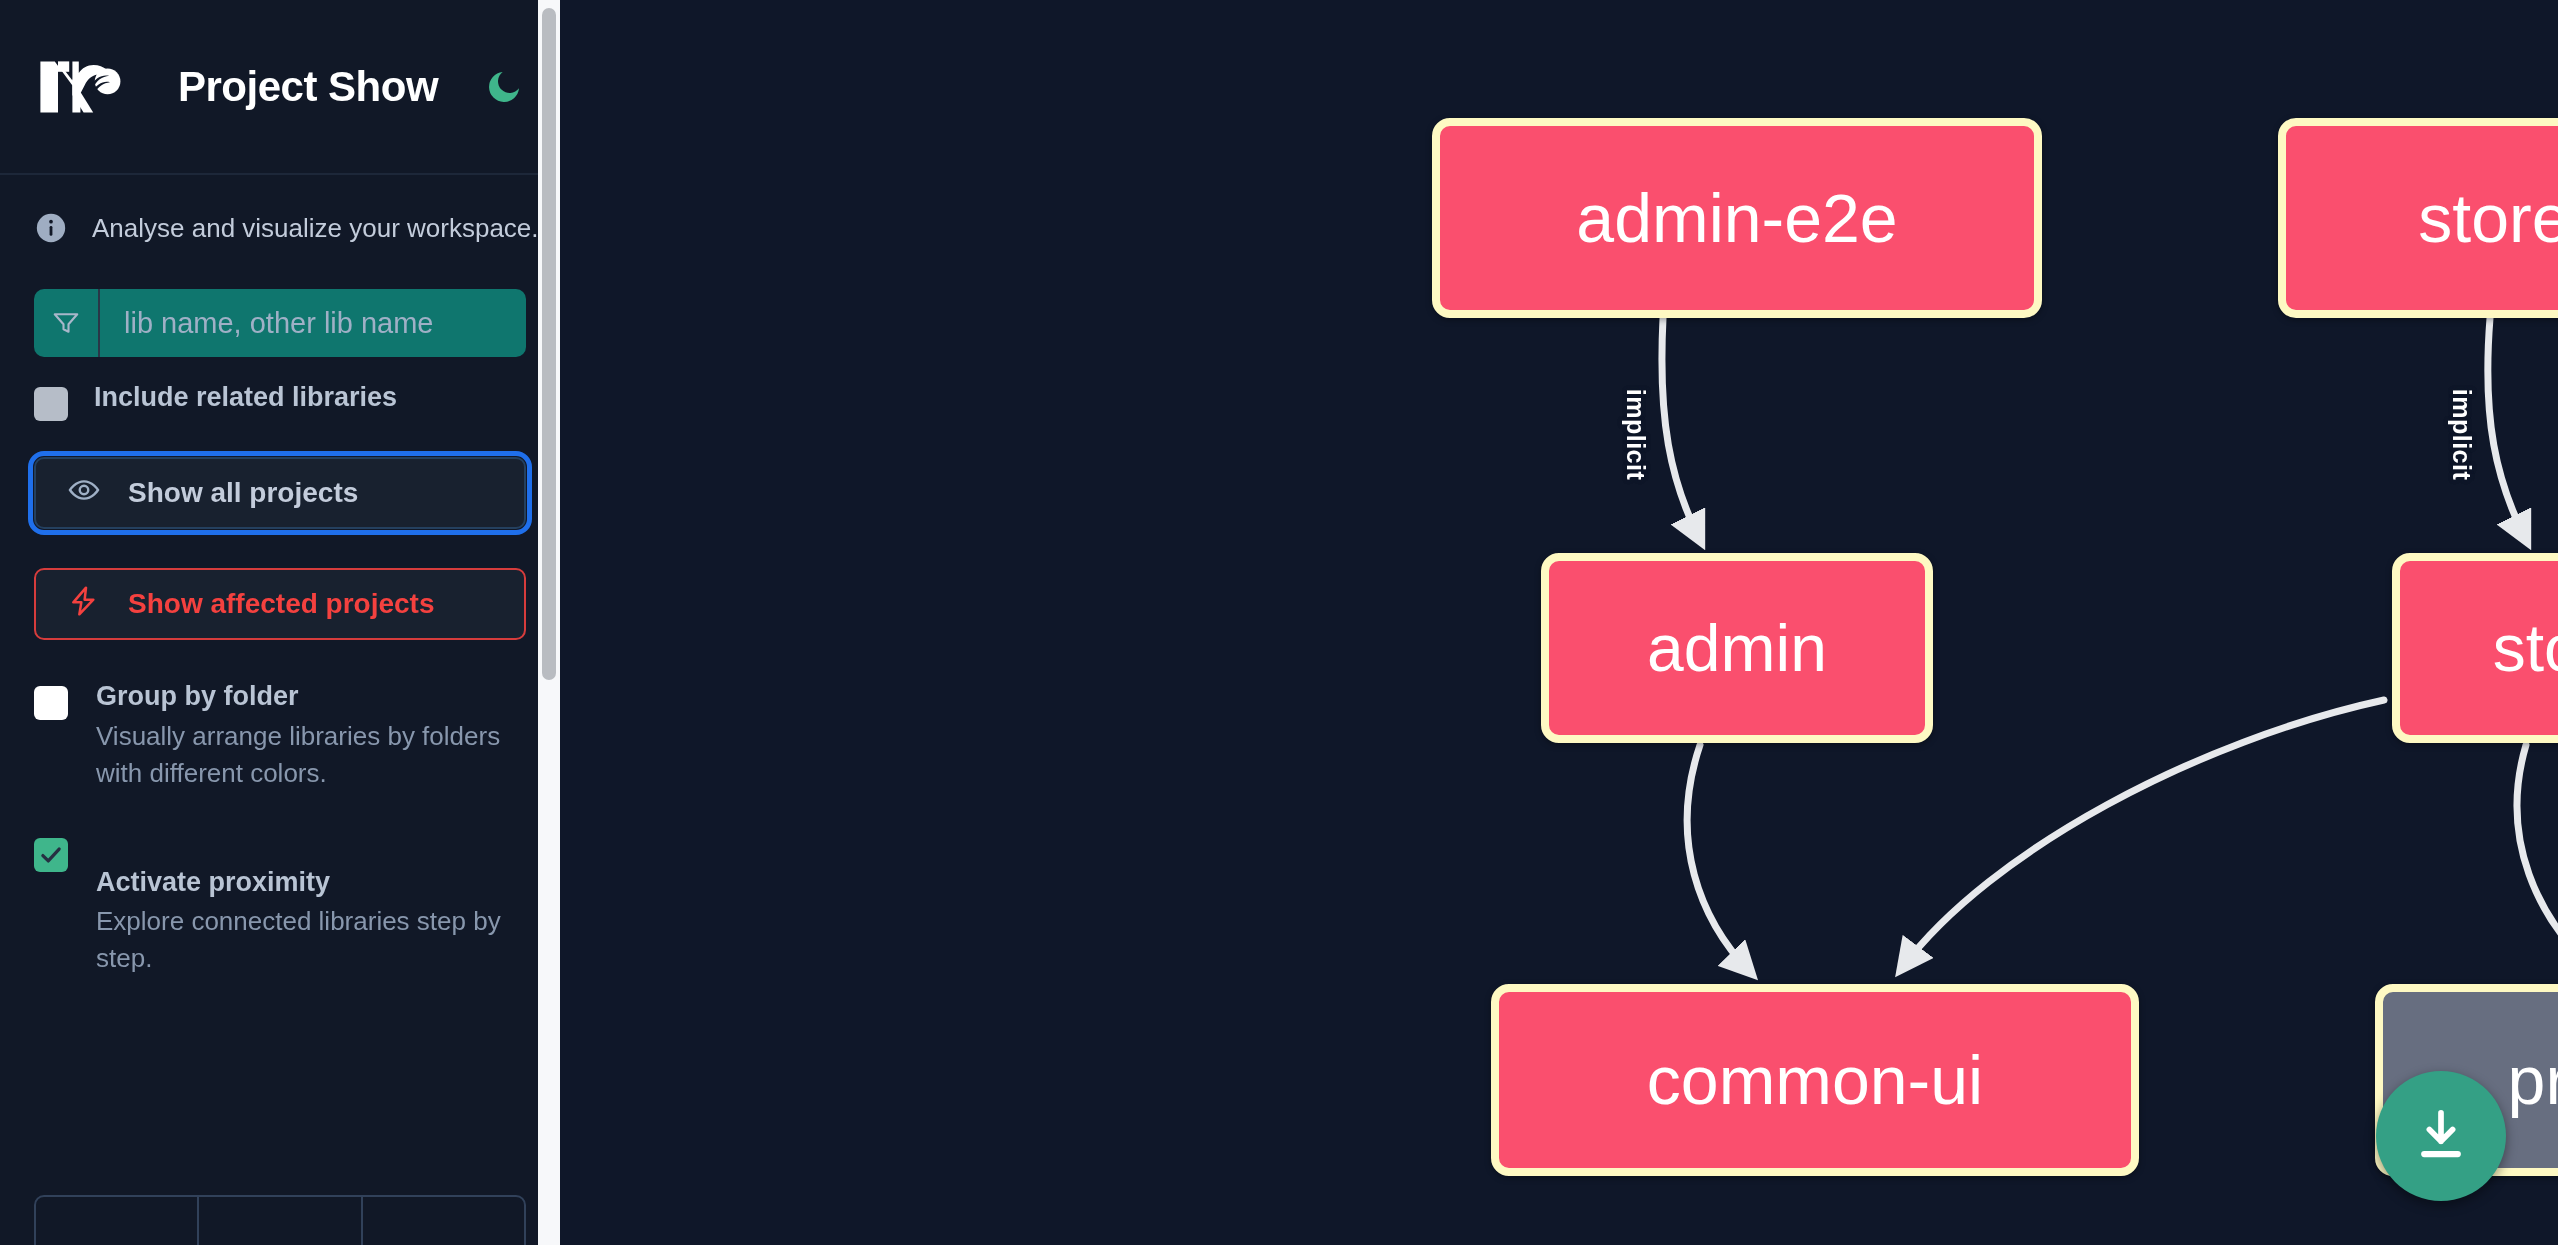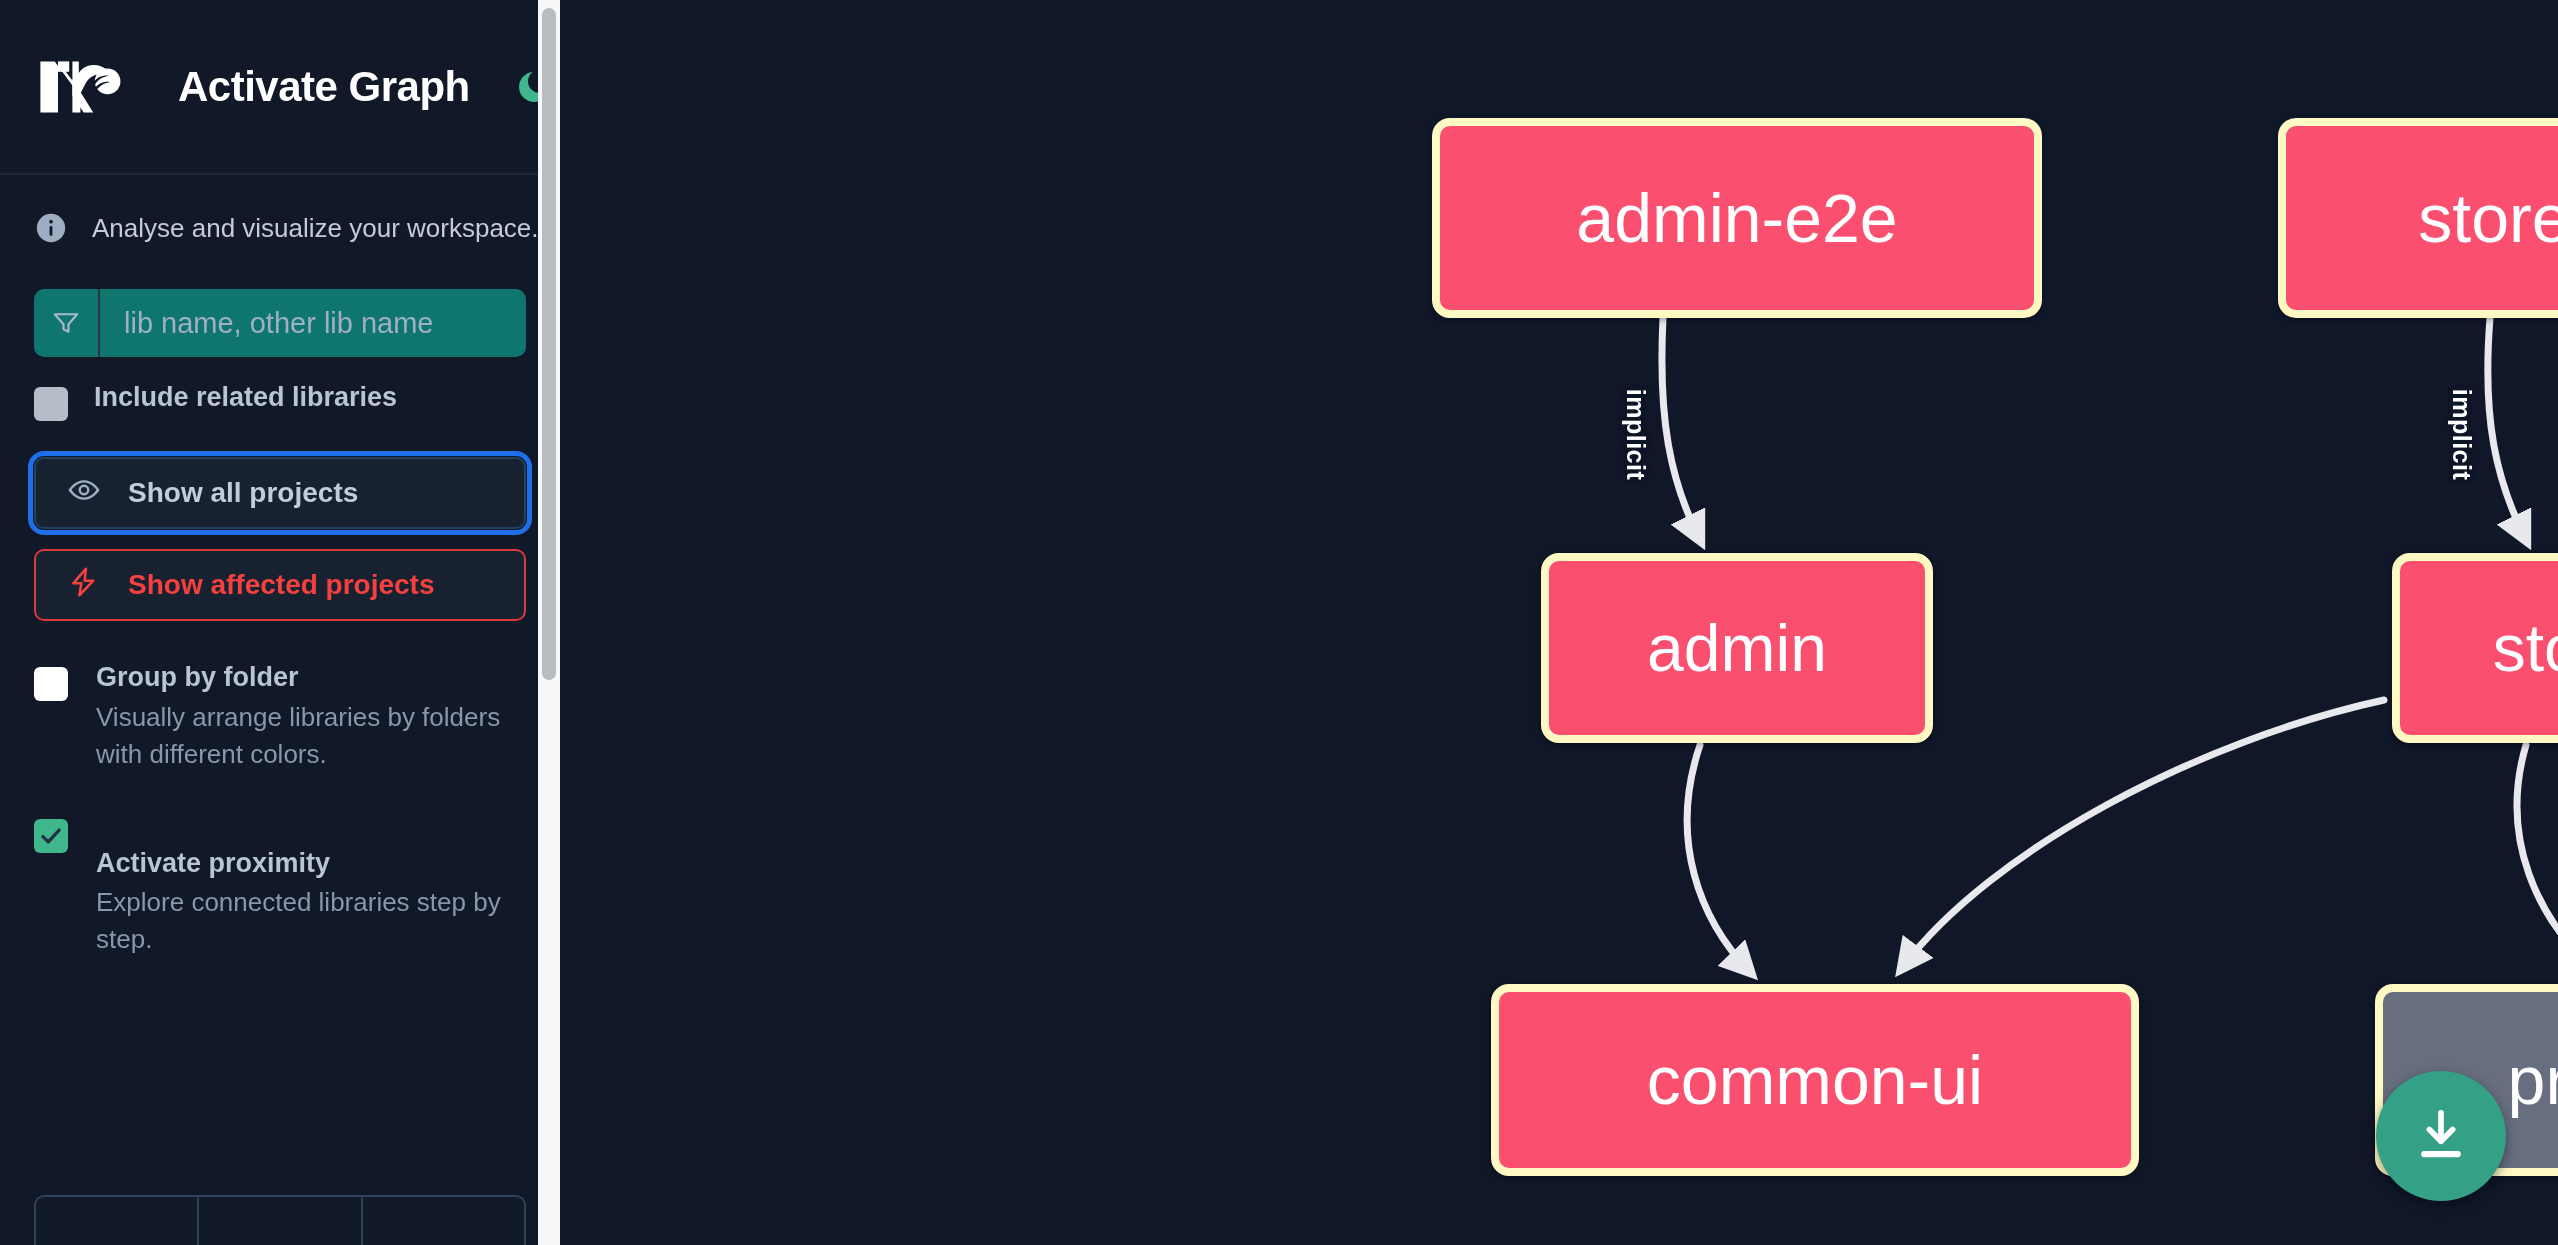--- a/index.html
+++ b/index.html
@@ -69,21 +69,21 @@
     border-radius: 6px; cursor: pointer;
     display: flex; align-items: center; justify-content: center;
   }
   .cbox.unchecked-gray { background: #b6bdc8; }
   .cbox.unchecked-white { background: #ffffff; }
   .cbox.checked { background: #3fb68b; }
   .opt-text { margin-left: 26px; }
   .opt-title { font-size: 27px; font-weight: bold; color: #b9c4d4; line-height: 1.25; }
   .opt-desc { font-size: 26px; color: #8897ad; line-height: 1.42; margin-top: 4px; max-width: 430px; }
 
-  .btn-stack { padding: 36px 34px 0 34px; display: flex; flex-direction: column; gap: 20px; }
+  .btn-stack { padding: 36px 34px 0 34px; display: flex; flex-direction: column; gap: 39px; }
   .pbtn {
     height: 72px; border-radius: 10px;
     display: flex; align-items: center;
     padding-left: 32px; cursor: pointer;
     background: #18212f; font-size: 28px; font-weight: bold;
   }
   .pbtn .lbl { margin-left: 28px; }
   .pbtn.primary { border: 2px solid #24405f; outline: 5px solid #1f6feb; outline-offset: 1px; color: #c3ccdb; }
   .pbtn.danger  { border: 2px solid #d63c3c; color: #f4413f; }
   .pbtn.muted   { border: 2px solid #31415a; color: #c3ccdb; }
@@ -151,21 +151,21 @@
       <span class="nx-logo">
         <svg viewBox="0 0 120 80" width="96" height="70">
           <path fill="#ffffff" d="M8 72V8h18l22 30V8h8v14.5c4-6 10.5-10 18.5-10 13 0 22.5 8.5 25 20.5-4.5-6-10-9-16.5-9-9 0-16 5.5-19.5 13.5L58 48v24H48V32L30 8v64z"></path>
           <path fill="#ffffff" d="M48 30l26 42h-12L48 50z"></path>
           <circle fill="#ffffff" cx="92" cy="33" r="16"></circle>
           <path fill="#111827" d="M70 40c6-12 16-16 24-14-9 1-16 6-20 15z"></path>
           <path fill="#111827" d="M72 47c6-11 15-15 23-13-8 1-15 5-19 14z"></path>
           <rect fill="#ffffff" x="30" y="8" width="14" height="13"></rect>
         </svg>
       </span>
-      <span class="app-title">Activate Graph</span>
+      <span class="app-title">Project Show</span>
       <span class="moon-btn">
         <svg viewBox="0 0 24 24" width="40" height="40">
           <path fill="#3fb68b" d="M21 12.8A9 9 0 1111.2 3a7 7 0 109.8 9.8z"></path>
         </svg>
       </span>
     </div>
 
     <div class="info-row">
       <span class="info-icon">
         <svg viewBox="0 0 24 24" width="34" height="34">

